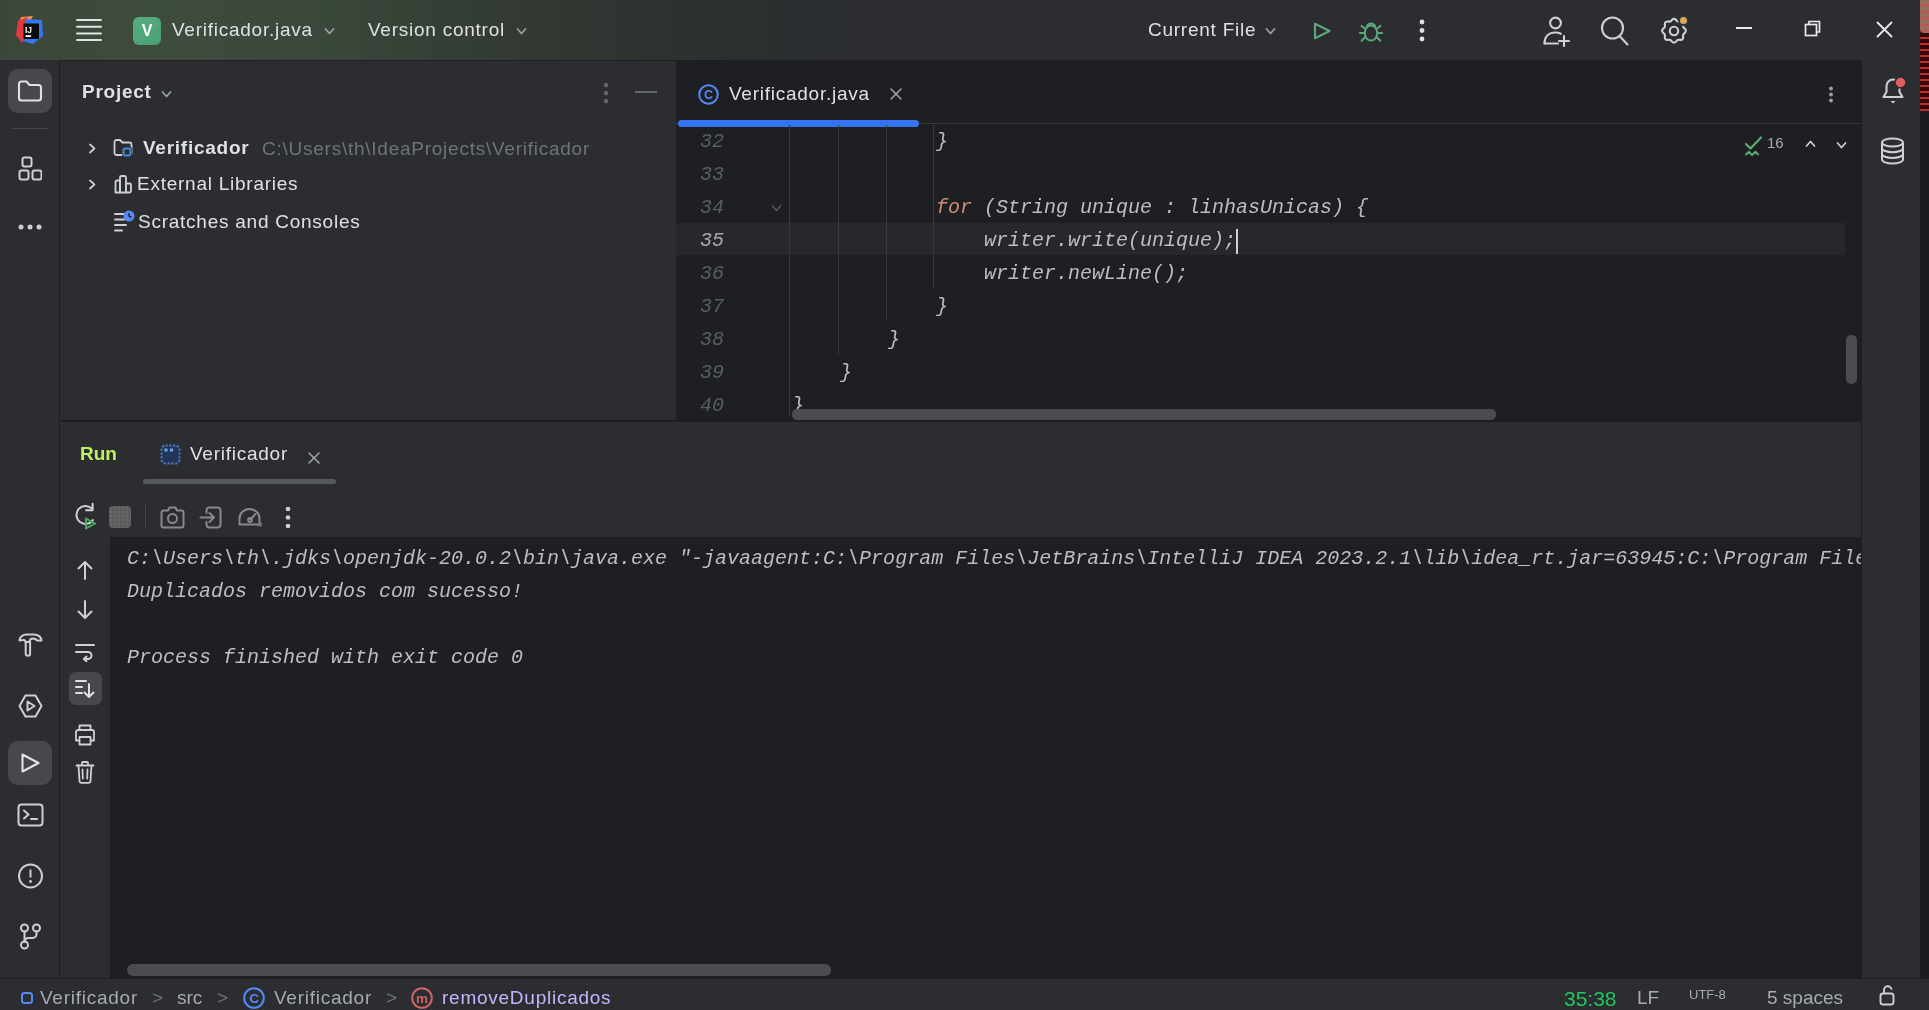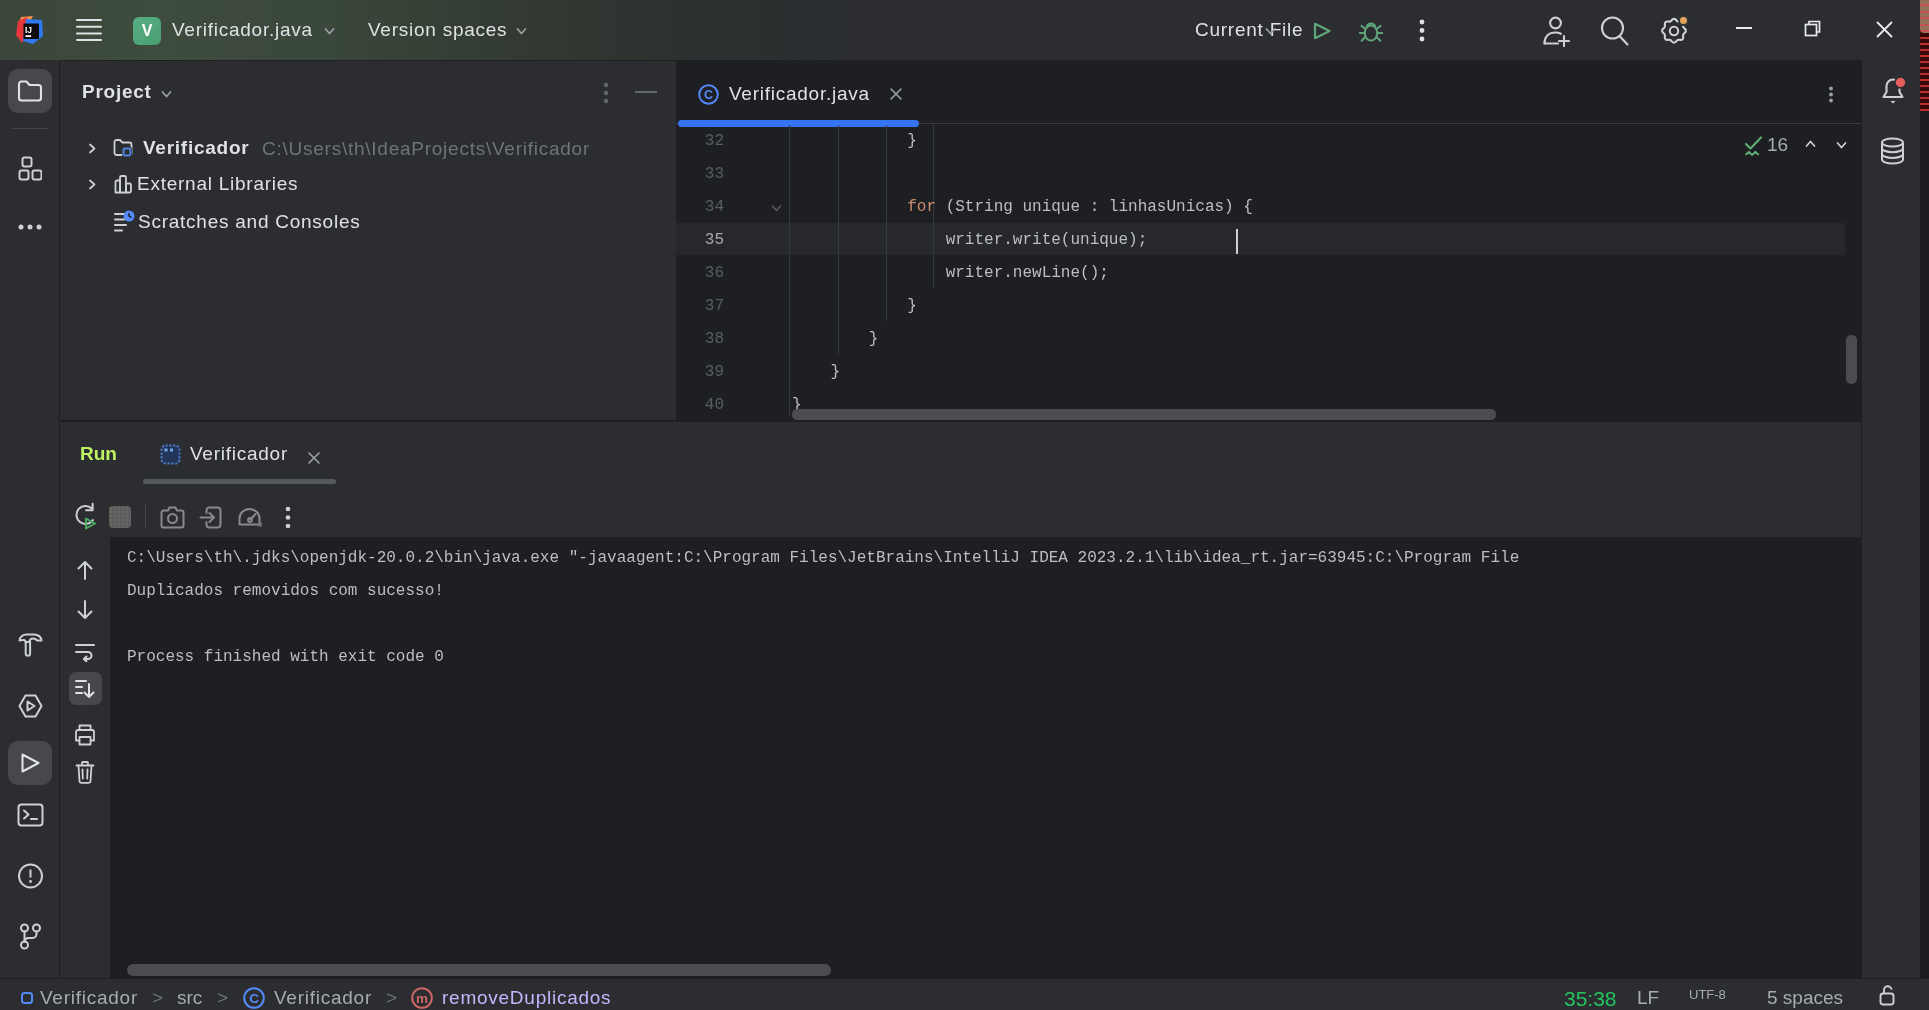--- a/index.html
+++ b/index.html
@@ -10,21 +10,21 @@
   background:linear-gradient(90deg,#3a473a 0px,#3e4c3e 160px,#3a473b 330px,#323a31 520px,#2d3130 680px,#2b2d30 860px); }
 #titlebar .t { position:absolute; top:0; height:60px; line-height:60px; color:#dfe1e5; font-size:19px; }
 .chev { position:absolute; width:13px; height:13px; }
 #leftstripe { position:absolute; left:0; top:60px; width:60px; height:918px; background:#2b2d30; border-right:1px solid #1e1f22; }
 #project { position:absolute; left:61px; top:60px; width:615px; height:360px; background:#2b2d30; border-top:1px solid #1e1f22; }
 #editorarea { position:absolute; left:676px; top:60px; width:1185px; height:360px; background:#1e1f22; border-top:1px solid #1e1f22; }
 #runpanel { position:absolute; left:61px; top:420px; width:1800px; height:558px; background:#2b2d30; border-top:2px solid #1e1f22; }
 #rightstripe { position:absolute; left:1861px; top:60px; width:59px; height:918px; background:#2b2d30; border-left:1px solid #1e1f22; }
 #edge { position:absolute; left:1920px; top:0; width:9px; height:1010px; background:#1a1c1f; }
 #statusbar { position:absolute; left:0; top:978px; width:1929px; height:32px; background:#2b2d30; border-top:1px solid #1e1f22; }
-.mono { font-family:"Liberation Mono", monospace; font-size:16px; }
+.mono { font-family:"Liberation Mono", monospace; font-size:20px;font-style:italic; }
 .ls { letter-spacing:0.75px; }
 </style>
 </head>
 <body>
 <div id="titlebar">
 
   <svg class="abs" style="left:16px;top:16px" width="28" height="28" viewBox="0 0 28 28">
     <polygon points="5,1 17,0 11,11 1,13" fill="#f8924a"></polygon>
     <polygon points="2,5 11,1 13,15 6,27 0,19" fill="#e3383c"></polygon>
     <polygon points="10,3 26,4 27,20 17,28 7,25" fill="#2e7af0"></polygon>
@@ -40,25 +40,25 @@
       <line x1="1" y1="15.4" x2="25" y2="15.4"></line>
         <line x1="1" y1="22" x2="25" y2="22"></line>
     </g>
   </svg>
 
   <div class="abs" style="left:133px;top:17px;width:28px;height:28px;border-radius:6px;background:linear-gradient(135deg,#57ad82 0%,#4a9e72 100%);color:#fff;font-size:16px;font-weight:bold;text-align:center;line-height:28px">V</div>
   <div class="t ls" style="left:172px">Verificador.java</div>
   <svg class="chev" style="left:323px;top:25px" viewBox="0 0 13 13">
       <path d="M2.5 4 L6.5 8.5 L10.5 4" fill="none" stroke="#9da0a8" stroke-width="1.7" stroke-linecap="round" stroke-linejoin="round"></path>
     </svg>
-  <div class="t ls" style="left:368px">Version spaces</div>
+  <div class="t ls" style="left:368px">Version control</div>
   <svg class="chev" style="left:515px;top:25px" viewBox="0 0 13 13">
       <path d="M2.5 4 L6.5 8.5 L10.5 4" fill="none" stroke="#9da0a8" stroke-width="1.7" stroke-linecap="round" stroke-linejoin="round"></path>
     </svg>
-  <div class="t ls" style="left:1195px">Current File</div>
+  <div class="t ls" style="left:1148px">Current File</div>
   <svg class="chev" style="left:1264px;top:25px" viewBox="0 0 13 13">
       <path d="M2.5 4 L6.5 8.5 L10.5 4" fill="none" stroke="#9da0a8" stroke-width="1.7" stroke-linecap="round" stroke-linejoin="round"></path>
     </svg>
 
   <svg class="abs" style="left:1310px;top:19px" width="24" height="24" viewBox="0 0 24 24">
     <path d="M5 4.8 L19.5 12 L5 19.2 Z" fill="none" stroke="#5fa57b" stroke-width="2.2" stroke-linejoin="round"></path>
   </svg>
 
   <svg class="abs" style="left:1358px;top:19px" width="26" height="25" viewBox="0 0 26 25">
     <g fill="none" stroke="#5fa57b" stroke-width="2" stroke-linecap="round">
@@ -286,21 +286,21 @@
 }</div>
 
   <div class="abs" style="left:560px;top:168px;width:2px;height:25px;background:#ced0d6"></div>
 
   <svg class="abs" style="left:1068px;top:74px" width="19" height="22" viewBox="0 0 19 22">
     <g fill="none" stroke="#5dac73" stroke-width="2.2" stroke-linecap="round" stroke-linejoin="round">
       <path d="M2 9 L6.5 13.5 L17 2.5"></path>
     </g>
     <path d="M1.5 20 L4.8 16.8 L8.1 20 L11.4 16.8 L14.7 20" fill="none" stroke="#5dac73" stroke-width="1.8"></path>
   </svg>
-  <div class="abs" style="left:1091px;top:73px;font-size:19px;color:#a8abb2">16</div>
+  <div class="abs" style="left:1091px;top:73px;font-size:15px;color:#a8abb2">16</div>
   <svg class="chev" style="left:1128px;top:76px;transform:rotate(180deg)" viewBox="0 0 13 13">
       <path d="M2.5 4 L6.5 8.5 L10.5 4" fill="none" stroke="#ced0d6" stroke-width="1.7" stroke-linecap="round" stroke-linejoin="round"></path>
     </svg>
   <svg class="chev" style="left:1159px;top:78px" viewBox="0 0 13 13">
       <path d="M2.5 4 L6.5 8.5 L10.5 4" fill="none" stroke="#ced0d6" stroke-width="1.7" stroke-linecap="round" stroke-linejoin="round"></path>
     </svg>
 
   <div class="abs" style="left:116px;top:348px;width:704px;height:11px;border-radius:5px;background:#4a4c4f"></div>
   <div class="abs" style="left:1170px;top:274px;width:11px;height:49px;border-radius:5px;background:#4a4c4f"></div>
 </div>

